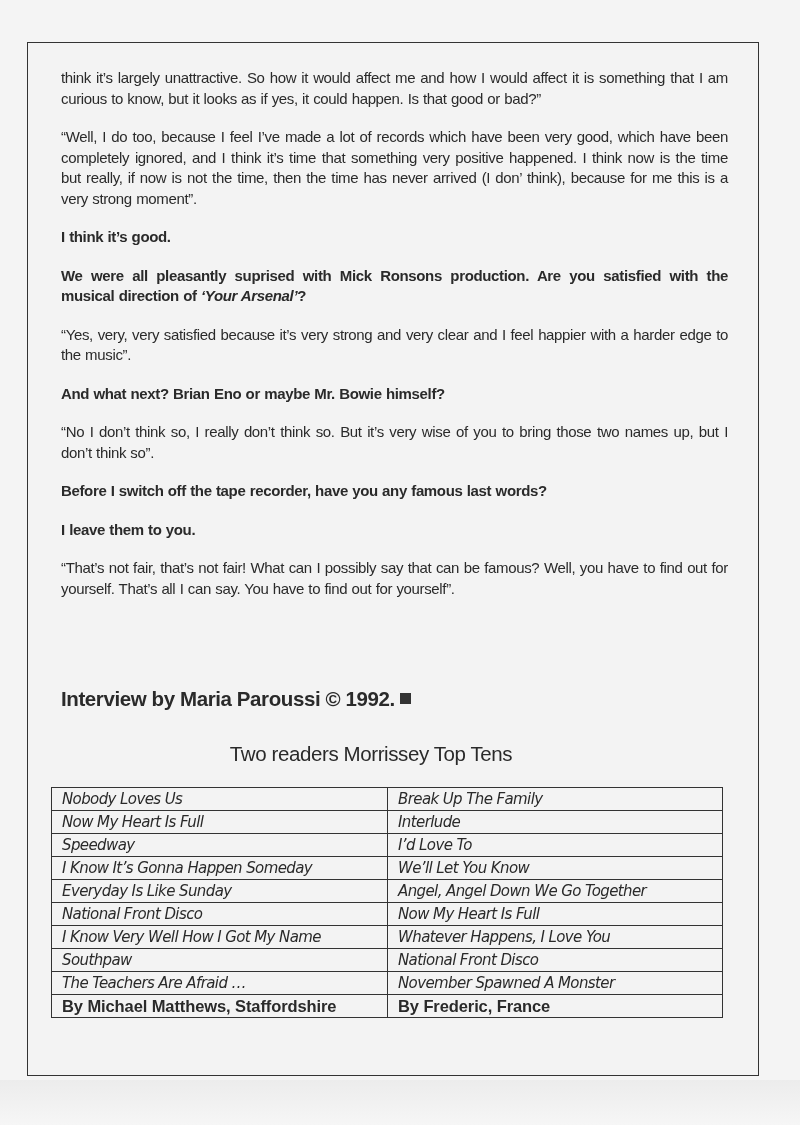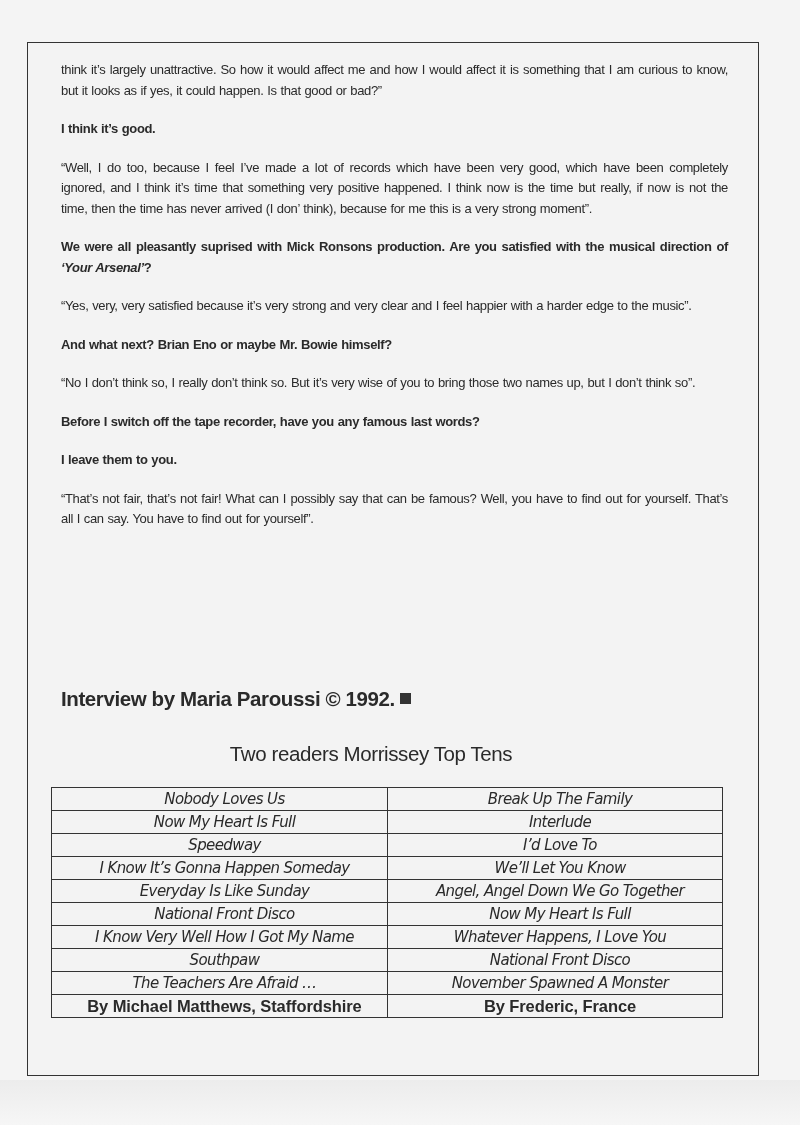--- a/index.html
+++ b/index.html
@@ -25,23 +25,23 @@
     background: #f3f3f3;
     box-sizing: border-box;
   }
   .content {
     position: absolute;
     left: 61px;
     top: 60px;
     width: 667px;
   }
   .para {
-    font-size: 13px;
+    font-size: 15px;
     line-height: 20.5px;
-    margin: 0 0 18px 0;
+    margin: 8px 0 18px 0;
     text-align: justify;
     letter-spacing: -0.35px;
     word-spacing: 0.5px;
   }
   .para.bold {
     font-weight: bold;
   }
   .credit {
     font-size: 20.5px;
     font-weight: bold;
@@ -70,21 +70,20 @@
     font-weight: normal;
     letter-spacing: -0.4px;
   }
   .top-tens {
     position: absolute;
     left: 51px;
     top: 787px;
     width: 672px;
     border-collapse: collapse;
     border: 1.5px solid #333;
-    text-align: center;
   }
   .top-tens td {
     border: 1.5px solid #333;
     height: 22px;
     padding: 0 0 0 10px;
     font-family: "DejaVu Sans", sans-serif;
     font-style: italic;
     font-size: 15px;
     letter-spacing: -0.6px;
     color: #2a2a2a;
@@ -113,22 +112,22 @@
     background: linear-gradient(#ececec, #f6f6f6);
   }
 </style>
 </head>
 <body>
 
 <div class="frame"></div>
 
 <div class="content">
   <p class="para">think it’s largely unattractive. So how it would affect me and how I would affect it is something that I am curious to know, but it looks as if yes, it could happen. Is that good or bad?”</p>
+  <p class="para">“Well, I do too, because I feel I’ve made a lot of records which have been very good, which have been completely ignored, and I think it’s time that something very positive happened. I think now is the time but really, if now is not the time, then the time has never arrived (I don’ think), because for me this is a very strong moment”.</p>
   <p class="para bold">I think it’s good.</p>
-  <p class="para">“Well, I do too, because I feel I’ve made a lot of records which have been very good, which have been completely ignored, and I think it’s time that something very positive happened. I think now is the time but really, if now is not the time, then the time has never arrived (I don’ think), because for me this is a very strong moment”.</p>
   <p class="para bold"><span>We were all pleasantly suprised with Mick Ronsons production. Are you satisfied with the musical direction of </span><span class="em">‘Your Arsenal’</span><span>?</span></p>
   <p class="para">“Yes, very, very satisfied because it’s very strong and very clear and I feel happier with a harder edge to the music”.</p>
   <p class="para bold">And what next? Brian Eno or maybe Mr. Bowie himself?</p>
   <p class="para">“No I don’t think so, I really don’t think so. But it’s very wise of you to bring those two names up, but I don’t think so”.</p>
   <p class="para bold">Before I switch off the tape recorder, have you any famous last words?</p>
   <p class="para bold">I leave them to you.</p>
   <p class="para">“That’s not fair, that’s not fair! What can I possibly say that can be famous? Well, you have to find out for yourself. That’s all I can say. You have to find out for yourself”.</p>
 
   <p class="credit"><span>Interview by Maria Paroussi © 1992.</span><span class="square"></span></p>
 

